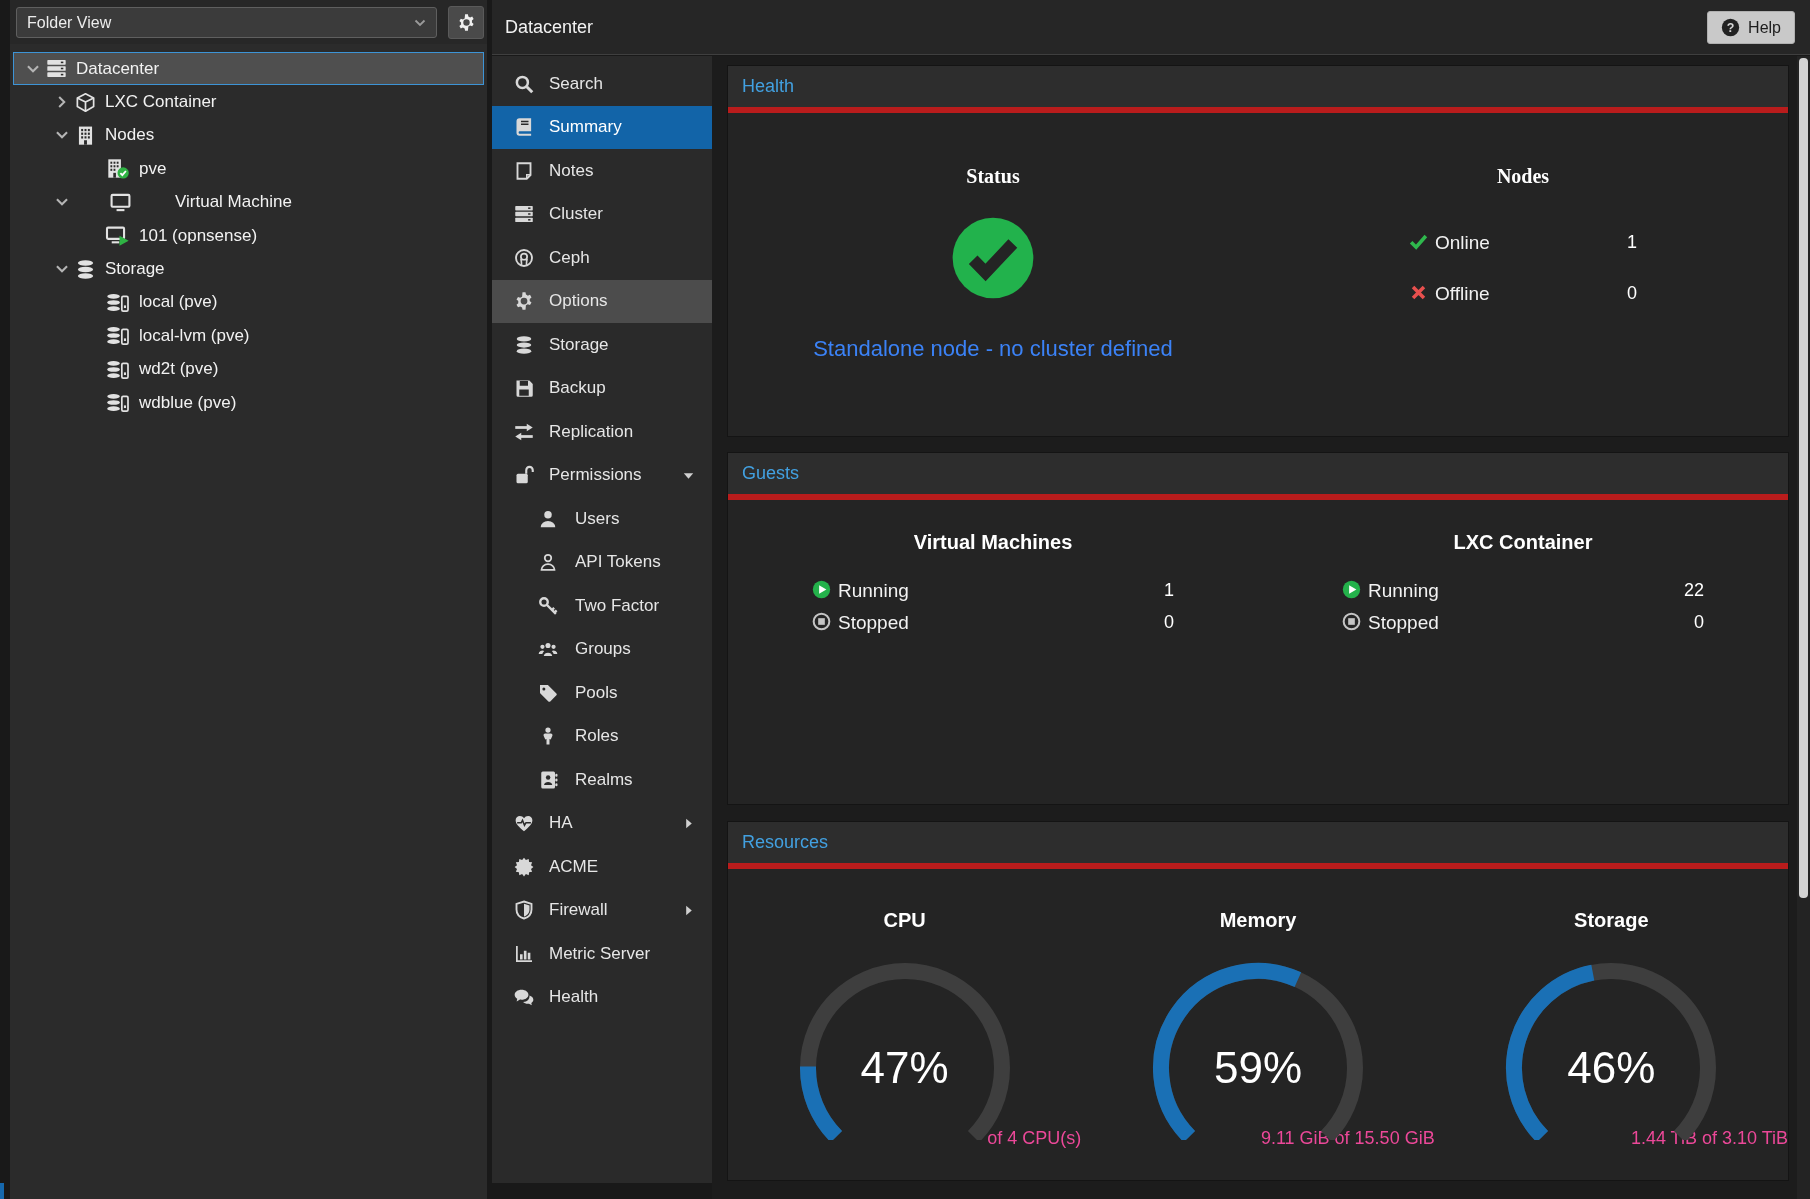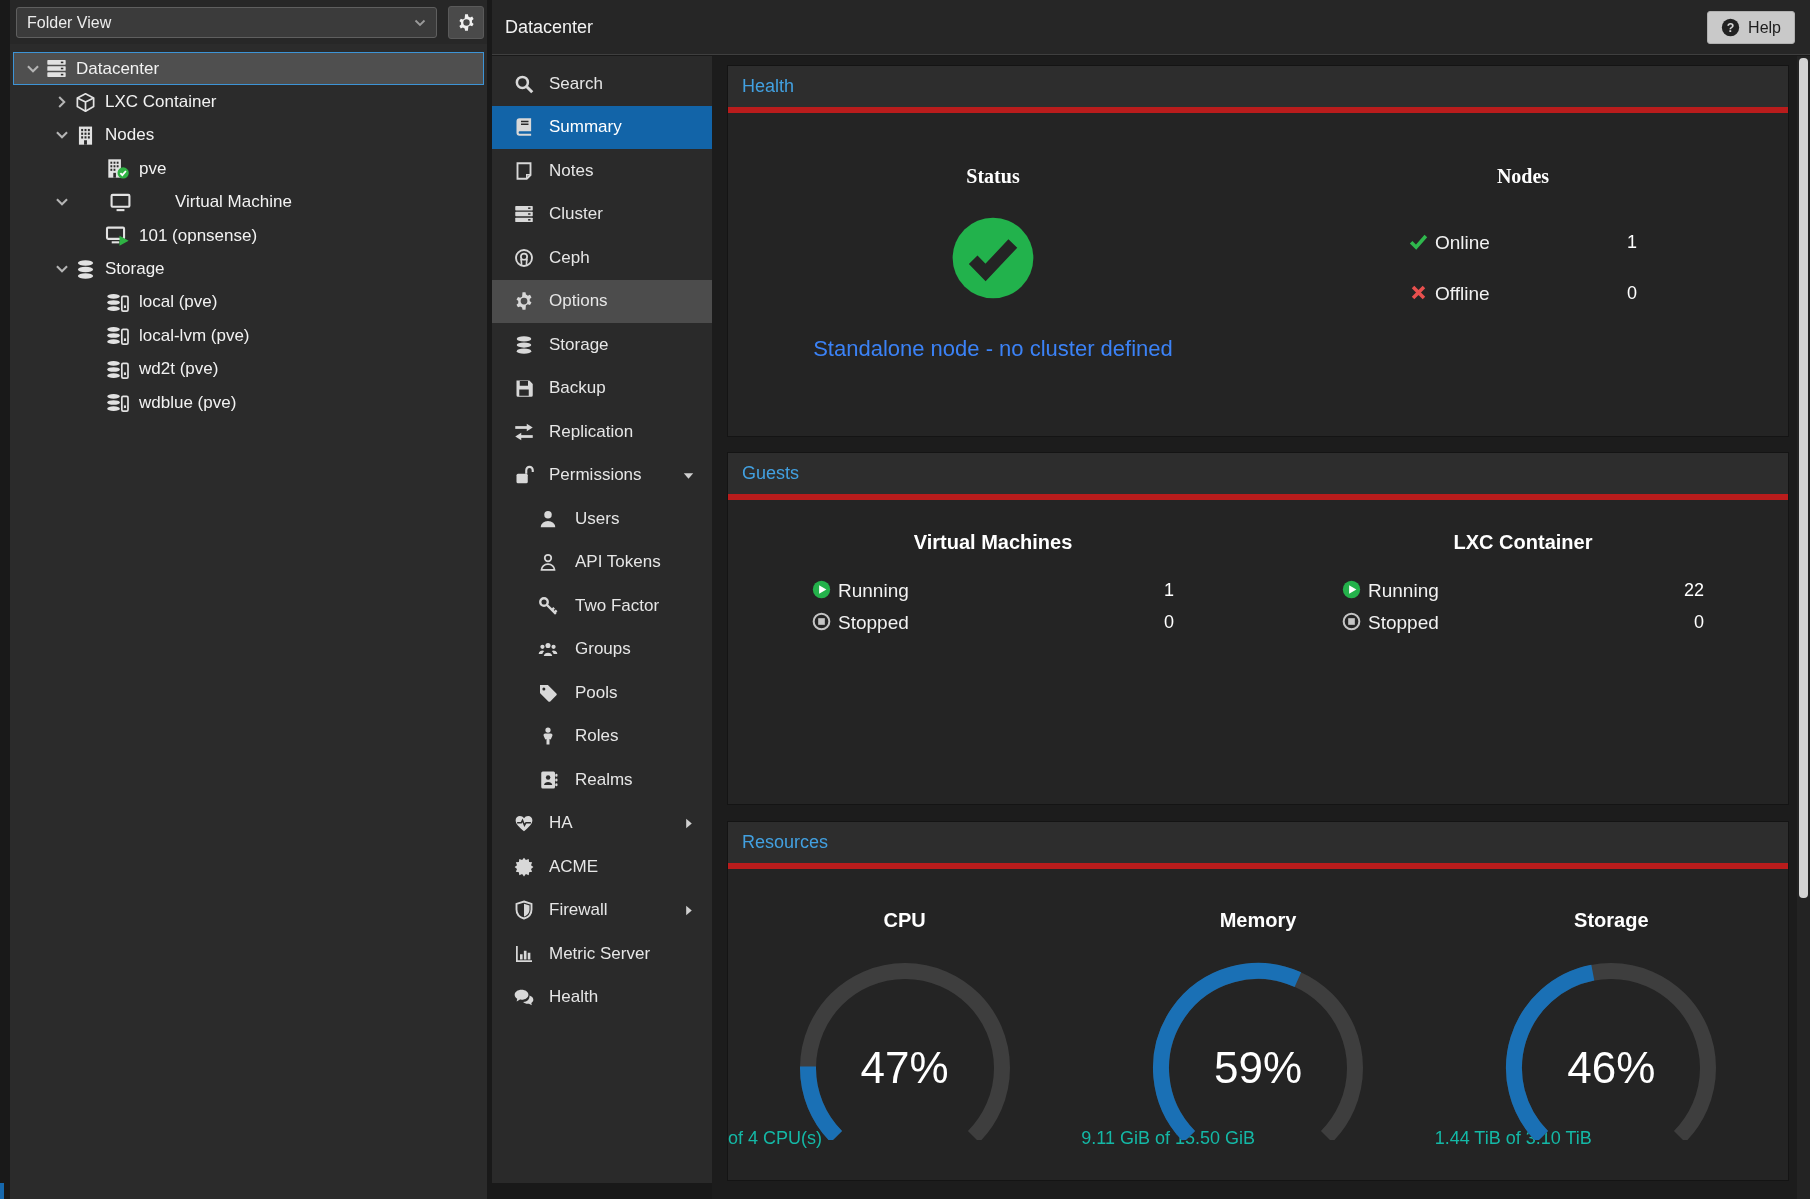--- a/index.html
+++ b/index.html
@@ -81,21 +81,21 @@
   .guest-rows{width:362px;margin:26px auto 0;}
   .guest-rows .kv-row{margin-bottom:2px;}
 
   
   .res-bd{height:312px;display:flex;}
   .res-bd .col-heading{margin-top:40px;}
   .gauge{position:relative;width:260px;height:190px;margin:18px auto 0;}
   .gauge svg{position:absolute;left:0;top:0;}
   .gauge-pct{position:absolute;left:0;top:93px;width:100%;text-align:center;
              font-size:44px;color:#ffffff;}
-  .gauge-sub{text-align:left;font-size:18px;color:#14b8a6;margin-top:-12px;}
+  .gauge-sub{text-align:right;font-size:18px;color:#ec4899;margin-top:-12px;}
 
   
   .vscroll{position:absolute;right:0;top:0;bottom:0;width:13px;background:#232323;}
   .vthumb{position:absolute;left:2px;top:2px;width:9px;height:840px;background:#d3d3d3;border-radius:4px;}
 
   .corner-sliver{position:absolute;left:0;bottom:0;width:4px;height:16px;background:#1668ad;}
   svg{display:block;width:100%;height:100%;}
 </style>
 </head>
 <body>

